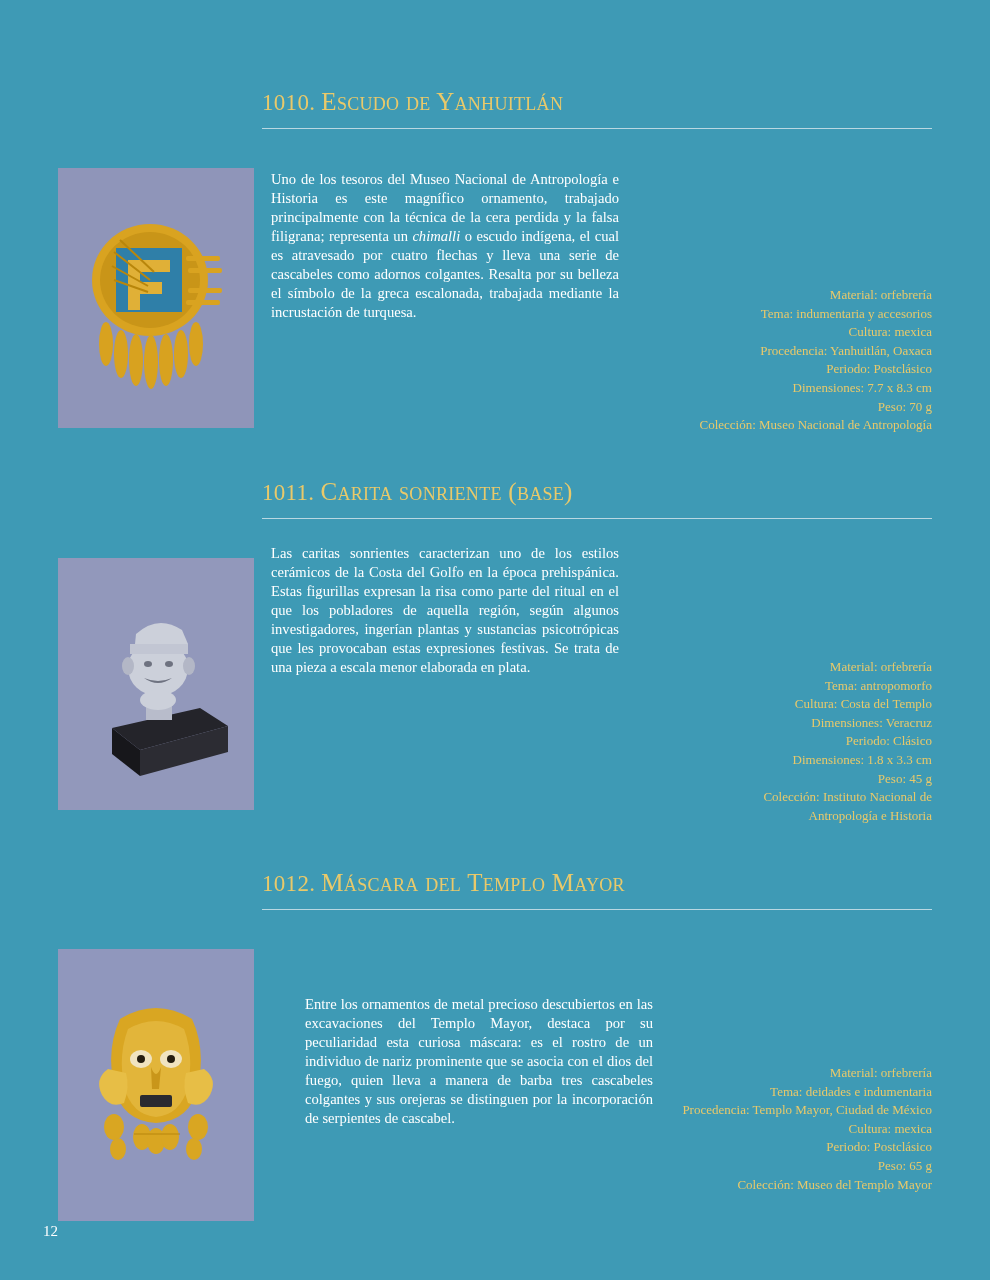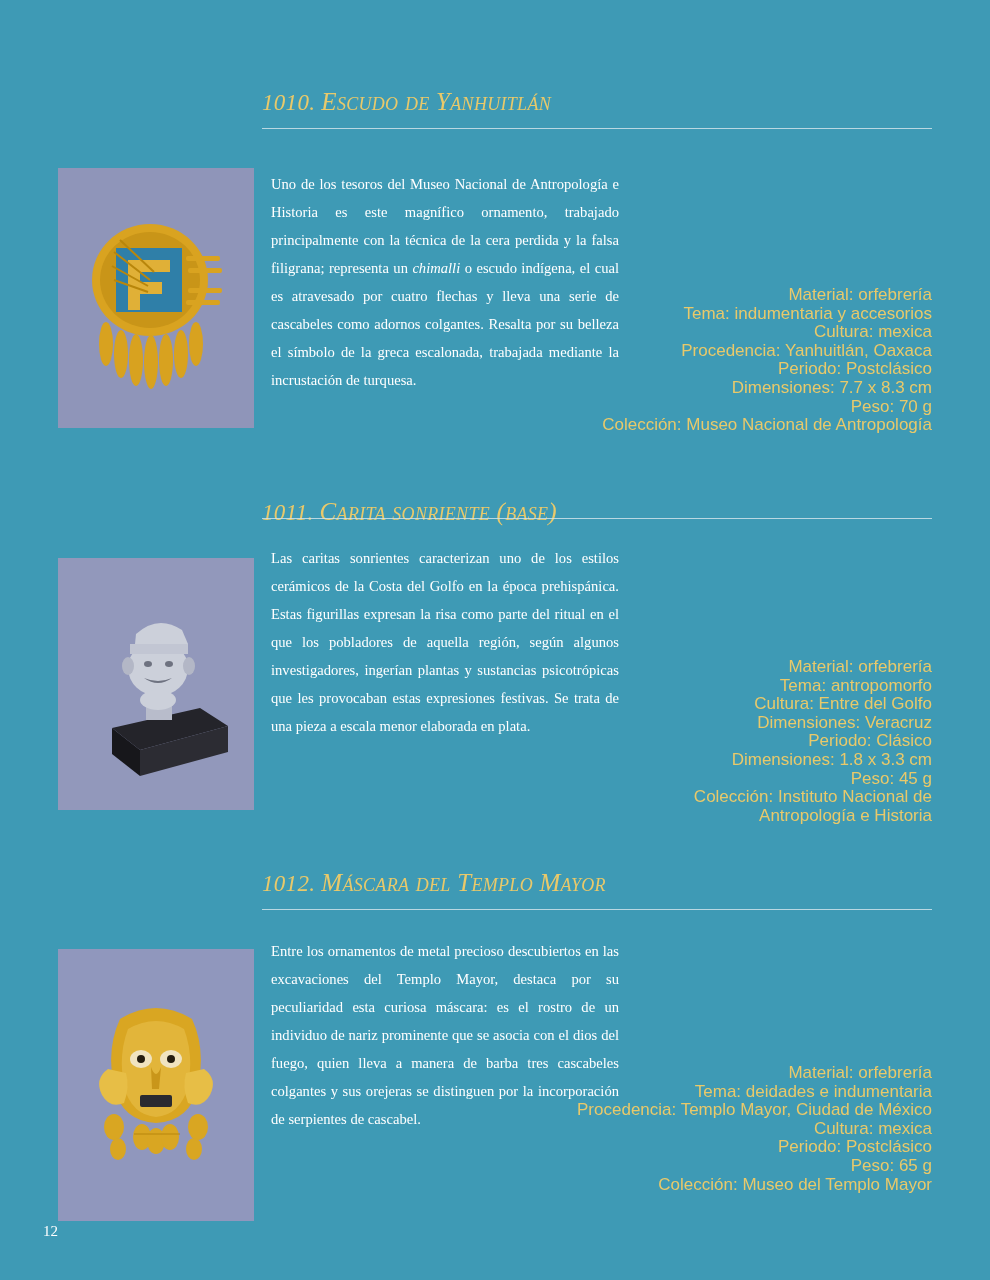--- a/index.html
+++ b/index.html
@@ -29,21 +29,20 @@
     width: 990px;
   }
 
   
   .entry-heading {
     position: absolute;
     left: 262px;
     width: 670px;
     color: #e9c96a;
     font-family: "Liberation Serif", serif;
-    font-style: italic;
     font-size: 23px;
     letter-spacing: 0.3px;
     white-space: nowrap;
   }
   .entry-heading .num {
     font-size: 23px;
   }
   .entry-heading .title {
     font-variant: small-caps;
     font-size: 25px;
@@ -69,39 +68,39 @@
     display: block;
   }
 
   
   .body-text {
     position: absolute;
     left: 271px;
     width: 348px;
     font-family: "Liberation Serif", serif;
     font-size: 14.6px;
-    line-height: 28px;
+    line-height: 19px;
     color: #ffffff;
     text-align: justify;
     text-justify: inter-word;
     hyphens: manual;
   }
   .body-text i {
     font-style: italic;
   }
 
   
   .meta {
     position: absolute;
     right: 58px;
     width: 420px;
     text-align: right;
     color: #e9c96a;
-    font-family: Liberation Sans, sans-serif;
-    font-size: 17px;
+    font-family: Liberation Serif, serif;
+    font-size: 13px;
     line-height: 18.6px;
   }
   .meta div {
     white-space: pre-wrap;
   }
 
   
   .folio {
     position: absolute;
     left: 43px;
@@ -168,21 +167,21 @@
       <div>Procedencia: Yanhuitlán, Oaxaca</div>
       <div>Periodo: Postclásico</div>
       <div>Dimensiones: 7.7 x 8.3 cm</div>
       <div>Peso: 70 g</div>
       <div>Colección: Museo Nacional de Antropología</div>
     </div>
   </div>
 
   <div class="entry">
 
-    <div class="entry-heading" style="top:498px;">
+    <div class="entry-heading" style="top:478px;">
       <span class="num">1011.</span>
       <span class="title">Carita sonriente (base)</span>
     </div>
     <div class="heading-rule" style="top:518px;"></div>
 
     <div class="figure" style="top:558px; height:252px;">
       <svg width="196" height="252" viewBox="0 0 196 252">
         <rect x="0" y="0" width="196" height="252" fill="#9298bb"></rect>
         <g>
           <path d="M54 170 L142 150 L170 168 L82 192 Z" fill="#24242a"></path>
@@ -208,21 +207,21 @@
       </svg>
     </div>
 
     <div class="body-text" style="top:544px;">
       <span>Las caritas sonrientes caracterizan uno de los estilos cerámicos de la Costa del Golfo en la época prehispánica. Estas figurillas expresan la risa como parte del ritual en el que los pobladores de aquella región, según algunos investigadores, ingerían plantas y sustancias psicotrópicas que les provocaban estas expresiones festivas. Se trata de una pieza a escala menor elaborada en plata.</span>
     </div>
 
     <div class="meta" style="top:658px;">
       <div>Material: orfebrería</div>
       <div>Tema: antropomorfo</div>
-      <div>Cultura: Entre del Golfo</div>
+      <div>Cultura: Costa del Templo</div>
       <div>Dimensiones: Veracruz</div>
       <div>Periodo: Clásico</div>
       <div>Dimensiones: 1.8 x 3.3 cm</div>
       <div>Peso: 45 g</div>
       <div>Colección: Instituto Nacional de</div>
       <div>Antropología e Historia</div>
     </div>
   </div>
 
   <div class="entry">
@@ -258,21 +257,21 @@
             <ellipse cx="60" cy="200" rx="8" ry="11"></ellipse>
             <ellipse cx="136" cy="200" rx="8" ry="11"></ellipse>
           </g>
           <g fill="#b8860b" opacity="0.5">
             <rect x="76" y="184" width="46" height="2"></rect>
           </g>
         </g>
       </svg>
     </div>
 
-    <div class="body-text" style="top:937px;">
+    <div class="body-text" style="top:995px;margin-left:34px;">
       <span>Entre los ornamentos de metal precioso descubiertos en las excavaciones del Templo Mayor, destaca por su peculiaridad esta curiosa máscara: es el rostro de un individuo de nariz prominente que se asocia con el dios del fuego, quien lleva a manera de barba tres cascabeles colgantes y sus orejeras se distinguen por la incorporación de serpientes de cascabel.</span>
     </div>
 
     <div class="meta" style="top:1064px;">
       <div>Material: orfebrería</div>
       <div>Tema: deidades e indumentaria</div>
       <div>Procedencia: Templo Mayor, Ciudad de México</div>
       <div>Cultura: mexica</div>
       <div>Periodo: Postclásico</div>
       <div>Peso: 65 g</div>

